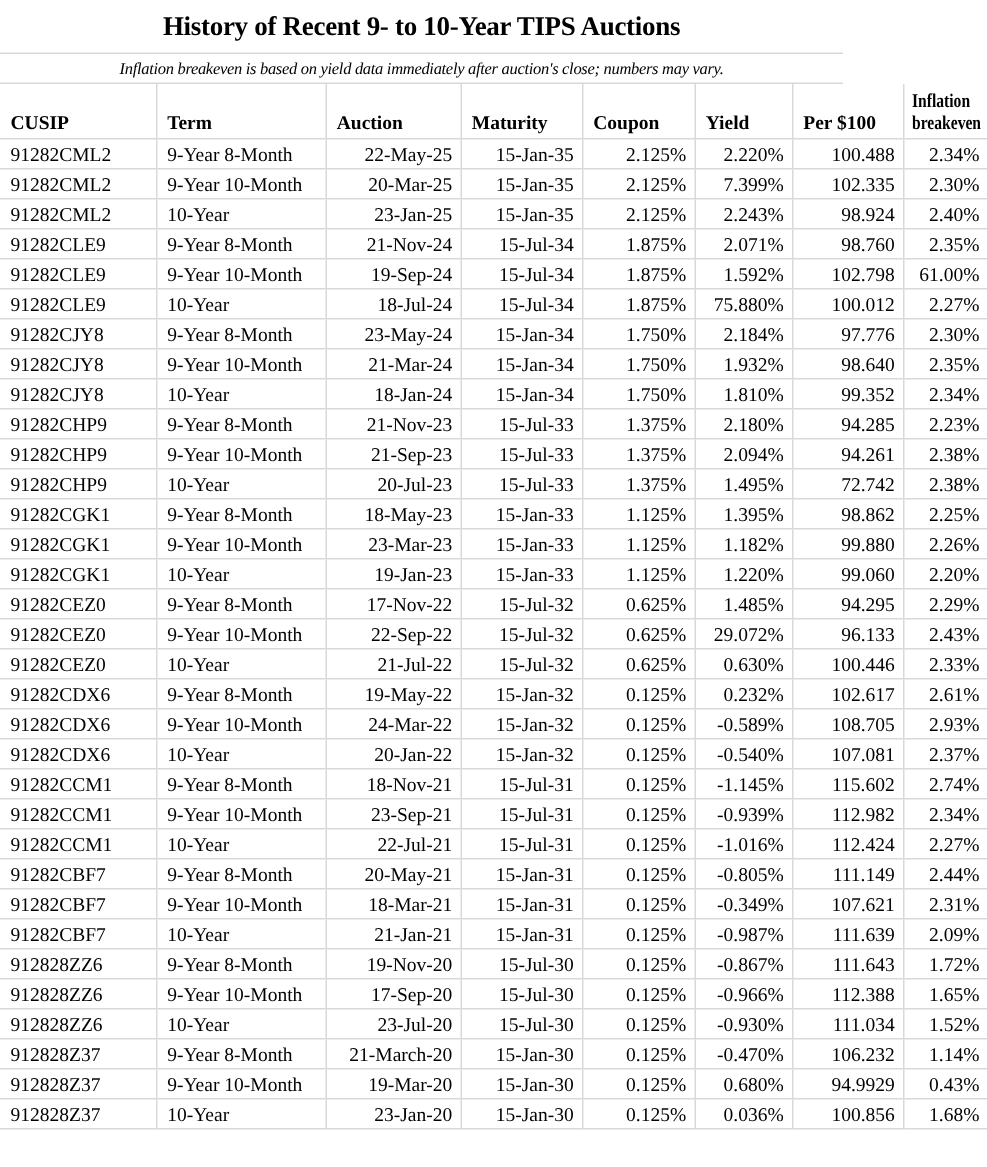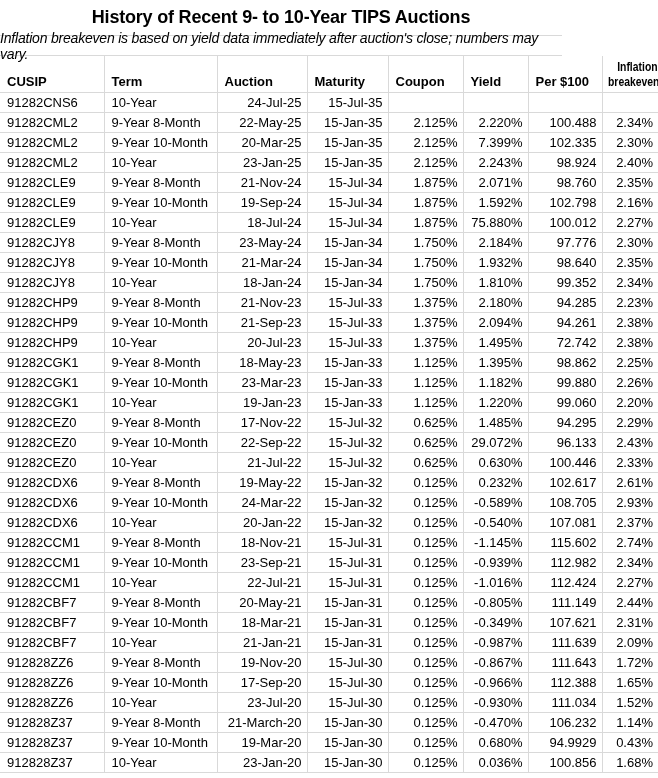--- a/index.html
+++ b/index.html
@@ -6,32 +6,32 @@
     --grid:#d9d9d9;
     --ink:#000000;
   }
   *{box-sizing:border-box;}
   html,body{margin:0;padding:0;overflow:hidden;}
   body{
     width:658px;height:778px;
     background:#ffffff;color:var(--ink);
     font-family:"Liberation Sans", sans-serif;
   }
-  .sheet{width:562px;}
+  .sheet{width:562px;font-family:Liberation Serif, serif;}
   .title-row{
     height:35px;
     display:flex;align-items:center;justify-content:center;
     font-weight:bold;font-size:18px;letter-spacing:-0.2px;
   }
   .subtitle-row{
     height:21px;
     border-top:1px solid var(--grid);
     border-bottom:1px solid var(--grid);
     display:flex;align-items:center;justify-content:center;
-    font-style:italic;font-size:14px;letter-spacing:-0.2px;
+    font-style:italic;font-size:11px;letter-spacing:-0.2px;
   }
   table{
     width:658px;
     border-collapse:collapse;
     table-layout:fixed;
     font-size:13px;
   }
   col.c0{width:104px;} col.c1{width:113px;} col.c2{width:90px;}
   col.c3{width:81px;}  col.c4{width:75px;}  col.c5{width:65px;}
   col.c6{width:74px;}  col.c7{width:56px;}
@@ -40,21 +40,21 @@
     vertical-align:bottom;
     font-weight:bold;font-size:13px;
     text-align:left;
     padding:2px 5px 3px 7px;
     border-right:1px solid var(--grid);
     border-bottom:1px solid var(--grid);
     line-height:15px;
     overflow:visible;white-space:normal;
   }
   th.h-right{text-align:left;}
-  th:last-child{border-right:none;padding-left:5px;padding-right:3px;text-align:right;}
+  th:last-child{border-right:none;padding-left:5px;padding-right:3px;}
   .squeeze{
     display:inline-block;
     transform:scaleX(0.8);
     transform-origin:left bottom;
     white-space:normal;
     width:62px;
   }
   td{
     height:19px;line-height:19px;
     padding:0 5px 0 7px;
@@ -91,30 +91,20 @@
         <th>Auction</th>
         <th>Maturity</th>
         <th>Coupon</th>
         <th>Yield</th>
         <th class="h-right">Per $100</th>
         <th><span class="squeeze">Inflation breakeven</span></th>
       </tr>
     </thead>
     <tbody>
         <tr>
-          <td class="align-left">91282CNS6</td>
-          <td class="align-left">10-Year</td>
-          <td class="align-right">24-Jul-25</td>
-          <td class="align-right">15-Jul-35</td>
-          <td class="align-right"></td>
-          <td class="align-right"></td>
-          <td class="align-right"></td>
-          <td class="align-right"></td>
-        </tr>
-        <tr>
           <td class="align-left">91282CML2</td>
           <td class="align-left">9-Year 8-Month</td>
           <td class="align-right">22-May-25</td>
           <td class="align-right">15-Jan-35</td>
           <td class="align-right">2.125%</td>
           <td class="align-right">2.220%</td>
           <td class="align-right">100.488</td>
           <td class="align-right">2.34%</td>
         </tr>
         <tr>
@@ -148,21 +138,21 @@
           <td class="align-right">2.35%</td>
         </tr>
         <tr>
           <td class="align-left">91282CLE9</td>
           <td class="align-left">9-Year 10-Month</td>
           <td class="align-right">19-Sep-24</td>
           <td class="align-right">15-Jul-34</td>
           <td class="align-right">1.875%</td>
           <td class="align-right">1.592%</td>
           <td class="align-right">102.798</td>
-          <td class="align-right">2.16%</td>
+          <td class="align-right">61.00%</td>
         </tr>
         <tr>
           <td class="align-left">91282CLE9</td>
           <td class="align-left">10-Year</td>
           <td class="align-right">18-Jul-24</td>
           <td class="align-right">15-Jul-34</td>
           <td class="align-right">1.875%</td>
           <td class="align-right">75.880%</td>
           <td class="align-right">100.012</td>
           <td class="align-right">2.27%</td>

